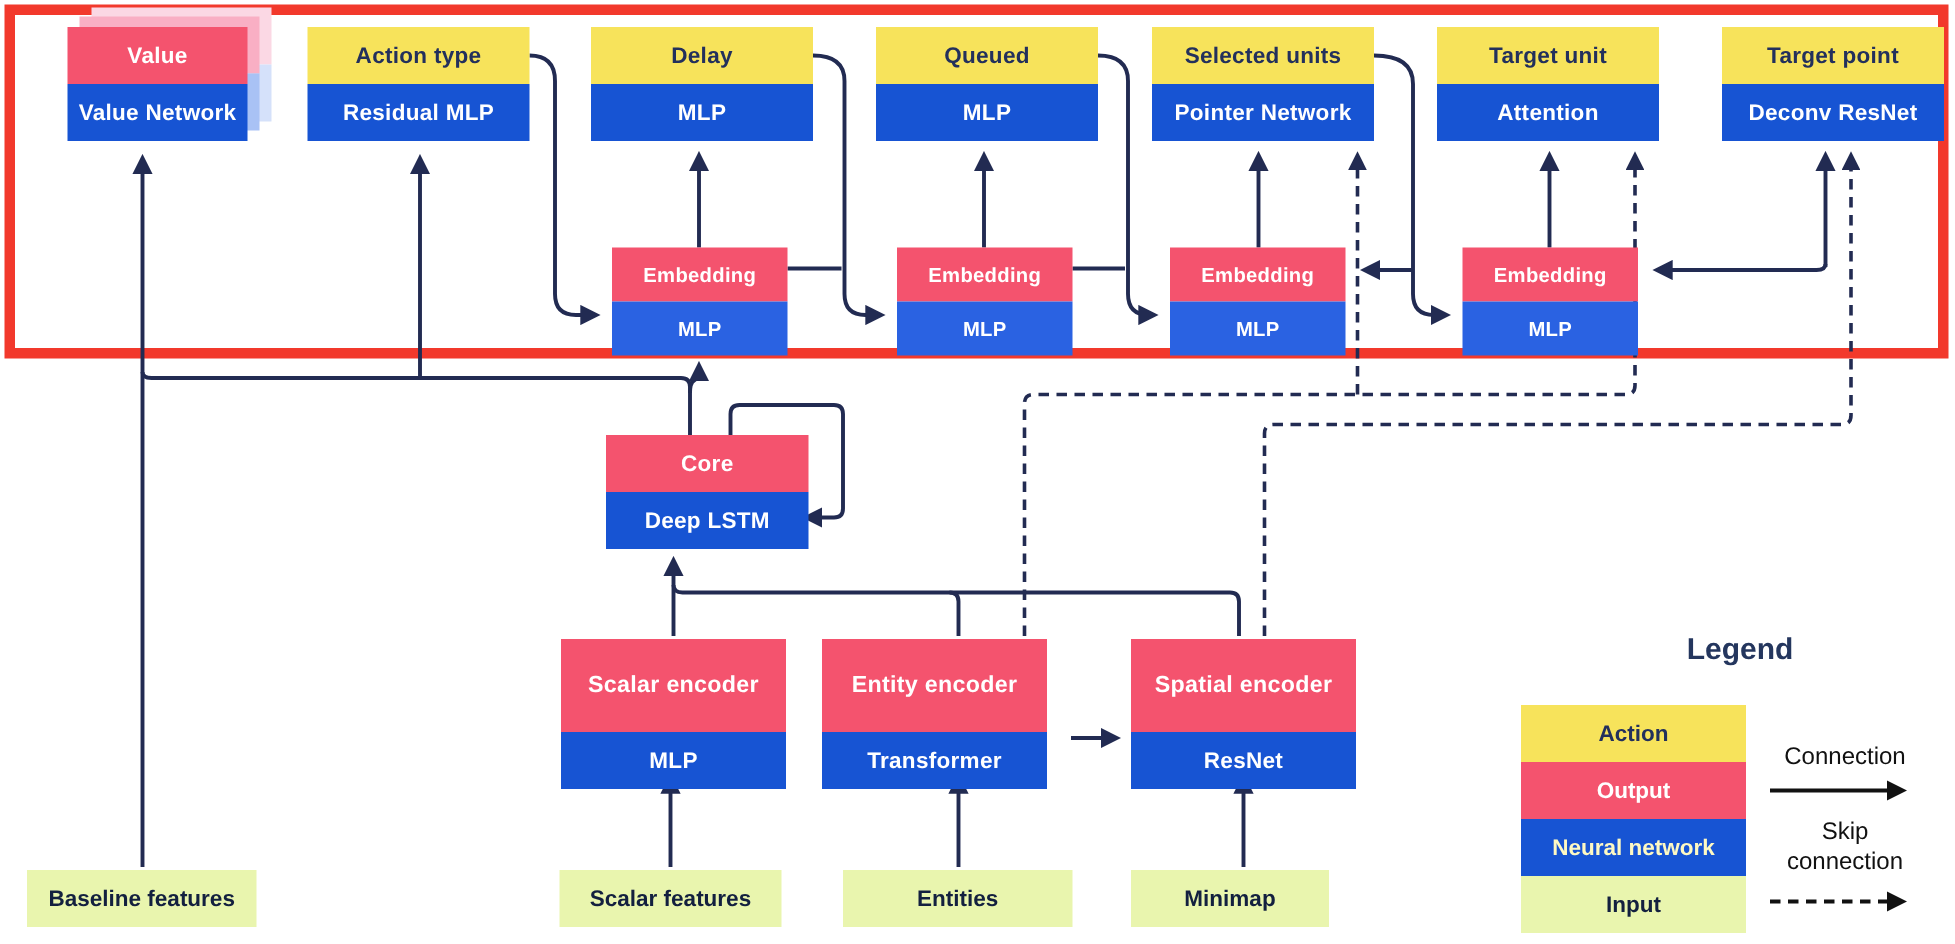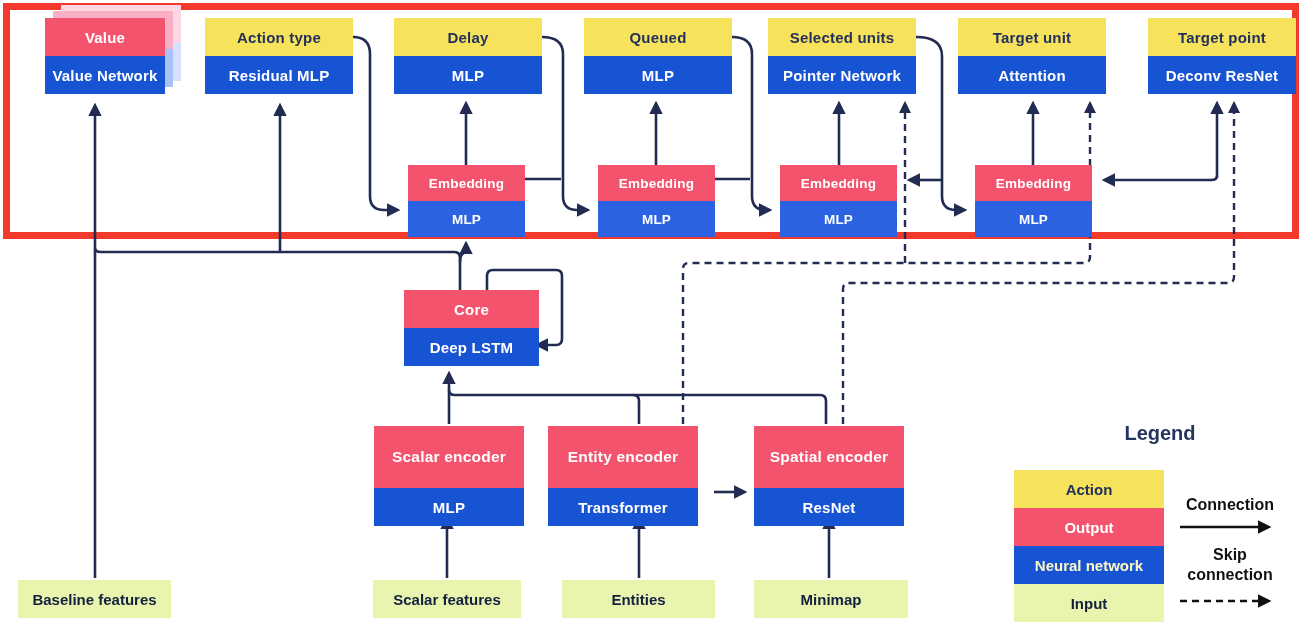--- a/index.html
+++ b/index.html
@@ -33,21 +33,21 @@
   .stack2{transform:translate(16px,-13px);}
   .stack2 .sa{background:#fbd8e4;}
   .stack2 .sb{background:#d5e1fa;}
   
   #legend-title{position:absolute;left:1095px;top:422px;width:130px;text-align:center;
                 font-size:20px;font-weight:600;color:#24365e;z-index:3;}
   .legend-row{position:absolute;left:1014px;width:150px;height:38px;z-index:3;
               display:flex;align-items:center;justify-content:center;
               font-size:15px;font-weight:700;}
   .legend-conn-label{position:absolute;z-index:3;color:#111111;font-size:16px;
-                     font-weight:700;text-align:center;}
+                     font-weight:400;text-align:center;}
 </style>
 </head>
 <body>
 
 <div id="canvas">
 
   <div id="red-frame"></div>
 
   <svg id="wires" viewBox="0 0 1303 629" xmlns="http://www.w3.org/2000/svg">
     <defs>
@@ -183,21 +183,21 @@
     <div class="seg blue">Transformer</div>
   </div>
   <div class="block enc" style="left:754px;top:426px;width:150px;">
     <div class="seg pink">Spatial encoder</div>
     <div class="seg blue">ResNet</div>
   </div>
 
   <div class="input-box" style="left:18px;top:580px;width:153px;">Baseline features</div>
   <div class="input-box" style="left:373px;top:580px;width:148px;">Scalar features</div>
   <div class="input-box" style="left:562px;top:580px;width:153px;">Entities</div>
-  <div class="input-box" style="left:754px;top:580px;width:154px;">Minimap</div>
+  <div class="input-box" style="left:754px;top:580px;width:132px;">Minimap</div>
 
   <div id="legend-title">Legend</div>
   <div class="legend-row" style="top:470px;background:#f7e35b;color:#23305c;">Action</div>
   <div class="legend-row" style="top:508px;background:#f4536e;color:#ffffff;">Output</div>
   <div class="legend-row" style="top:546px;background:#1754d3;color:#fef9c3;">Neural network</div>
   <div class="legend-row" style="top:584px;background:#e9f5ae;color:#13203f;">Input</div>
 
   <div class="legend-conn-label" style="left:1170px;top:496px;width:120px;">Connection</div>
   <div class="legend-conn-label" style="left:1170px;top:546px;width:120px;">Skip</div>
   <div class="legend-conn-label" style="left:1170px;top:566px;width:120px;">connection</div>

